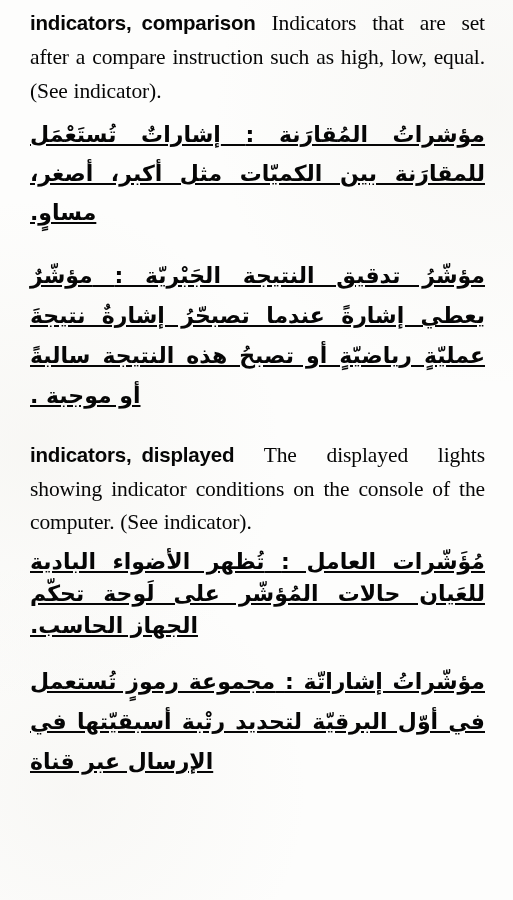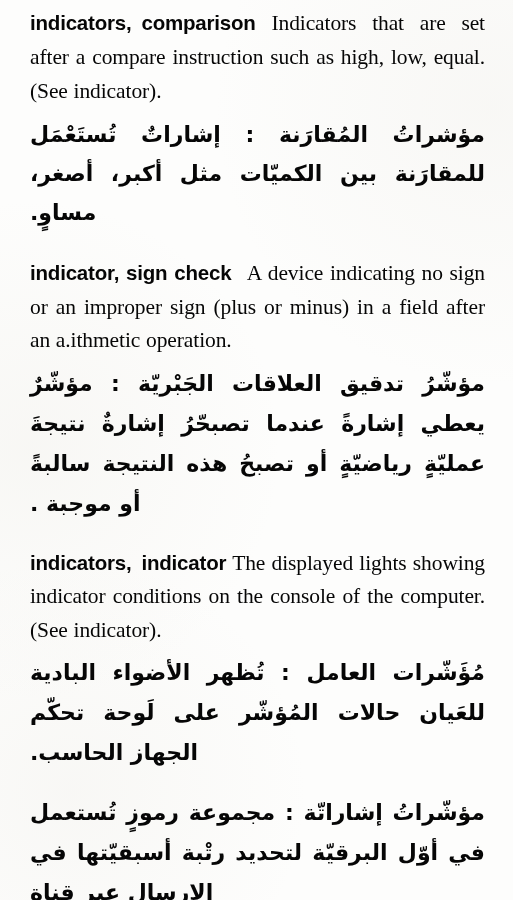--- a/index.html
+++ b/index.html
@@ -67,30 +67,31 @@
     direction: rtl;
     text-align: justify;
     text-align-last: left;
     unicode-bidi: embed;
     font-family: "DejaVu Sans", "Liberation Sans", sans-serif;
     font-size: 22px;
     line-height: 39px;
     font-weight: 600;
     margin-top: 6px;
     letter-spacing: 0px;
+    text-decoration: underline;
   }
   .ar .term {
     font-weight: 700;
   }
 
   
   .entry-1 .en { line-height: 34px; }
   .entry-1 .ar { margin-top: 7px; }
   .entry-2 .ar { margin-top: 6px; line-height: 40px; }
-  .entry-3 .ar { margin-top: 6px; line-height: 40px; }
+  .entry-3 .ar { margin-top: 6px; line-height: 32px; }
   .entry-4 .ar { margin-top: 8px; line-height: 40px; }
 
   .entry-1 { margin-bottom: 24px; }
   .entry-2 { margin-bottom: 22px; }
   .entry-3 { margin-bottom: 20px; }
 </style>
 </head>
 <body style="background-color: rgb(253, 253, 252); color: rgb(6, 6, 6);">
 
 <div class="paper"></div>
@@ -100,30 +101,27 @@
   <div class="entry entry-1">
     <div class="en"><span class="headword">indicators,</span><span class="gap"></span><span class="headword">comparison</span>
       <span>Indicators that are set after a compare instruction such as high, low, equal. (See indicator).</span>
     </div>
     <div class="ar"><span class="term">مؤشراتُ المُقارَنة :</span>
       <span>إشاراتٌ تُستَعْمَل للمقارَنة بين الكميّات مثل أكبر، أصغر، مساوٍ.</span>
     </div>
   </div>
 
   <div class="entry entry-2">
-    <div class="en"><span class="headword">indicator, sign check</span><span class="gap"></span><span class="headword"></span>
-      <span>A device indicating no sign or an improper sign (plus or minus) in a field after an a.ithmetic operation.</span>
-    </div>
-    <div class="ar"><span class="term">مؤشّرُ تدقيق العلاقات الجَبْريّة :</span>
+    <div class="ar"><span class="term">مؤشّرُ تدقيق النتيجة الجَبْريّة :</span>
       <span>مؤشّرٌ يعطي إشارةً عندما تصبحّرُ إشارةٌ نتيجةَ عمليّةٍ رياضيّةٍ أو تصبحُ هذه النتيجة سالبةً أو موجبة .</span>
     </div>
   </div>
 
   <div class="entry entry-3">
-    <div class="en"><span class="headword">indicators,</span><span class="gap"></span><span class="headword">indicator</span>
+    <div class="en"><span class="headword">indicators,</span><span class="gap"></span><span class="headword">displayed</span>
       <span>The displayed lights showing indicator conditions on the console of the computer. (See indicator).</span>
     </div>
     <div class="ar"><span class="term">مُؤَشّرات العامل :</span>
       <span>تُظهر الأضواء البادية للعَيان حالات المُؤشّر على لَوحة تحكّم الجهاز الحاسب.</span>
     </div>
   </div>
 
   <div class="entry entry-4">
     <div class="ar"><span class="term">مؤشّراتُ إشاراتّة :</span>
       <span>مجموعة رموزٍ تُستعمل في أوّل البرقيّة لتحديد رتْبة أسبقيّتها في الإرسال عبر قناة</span>

